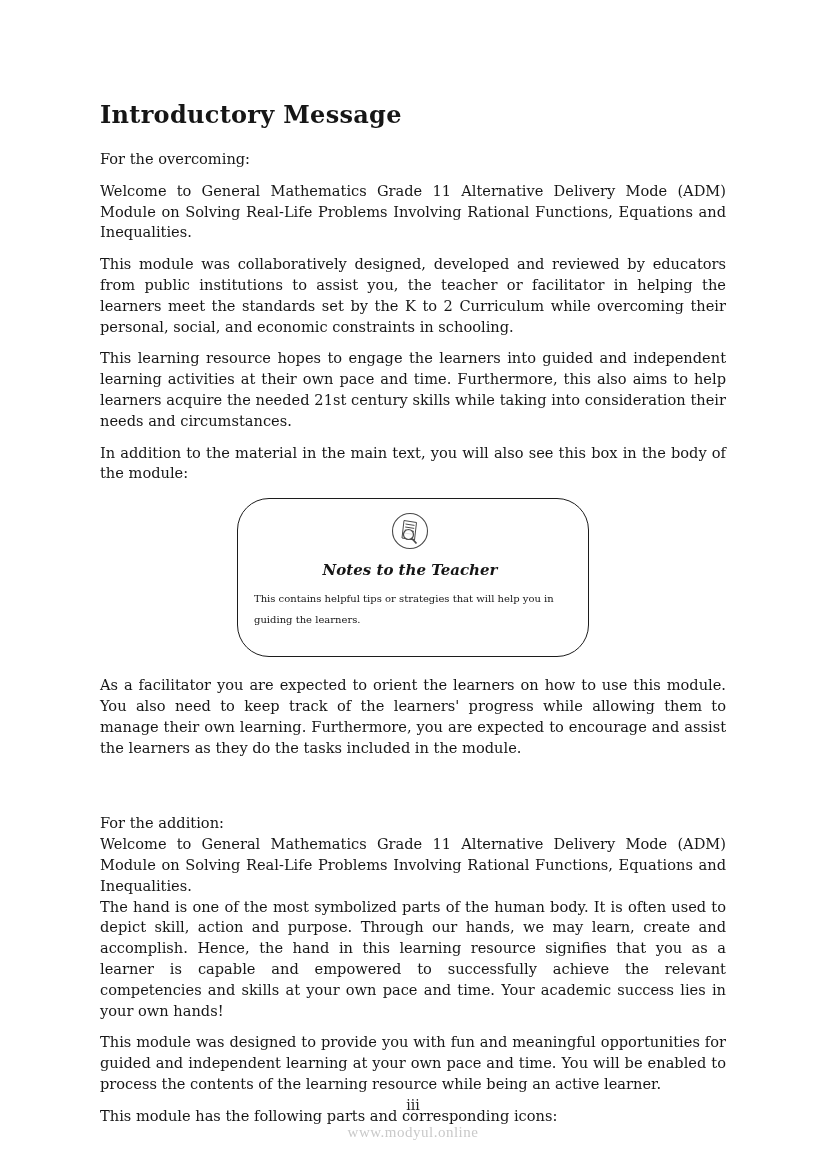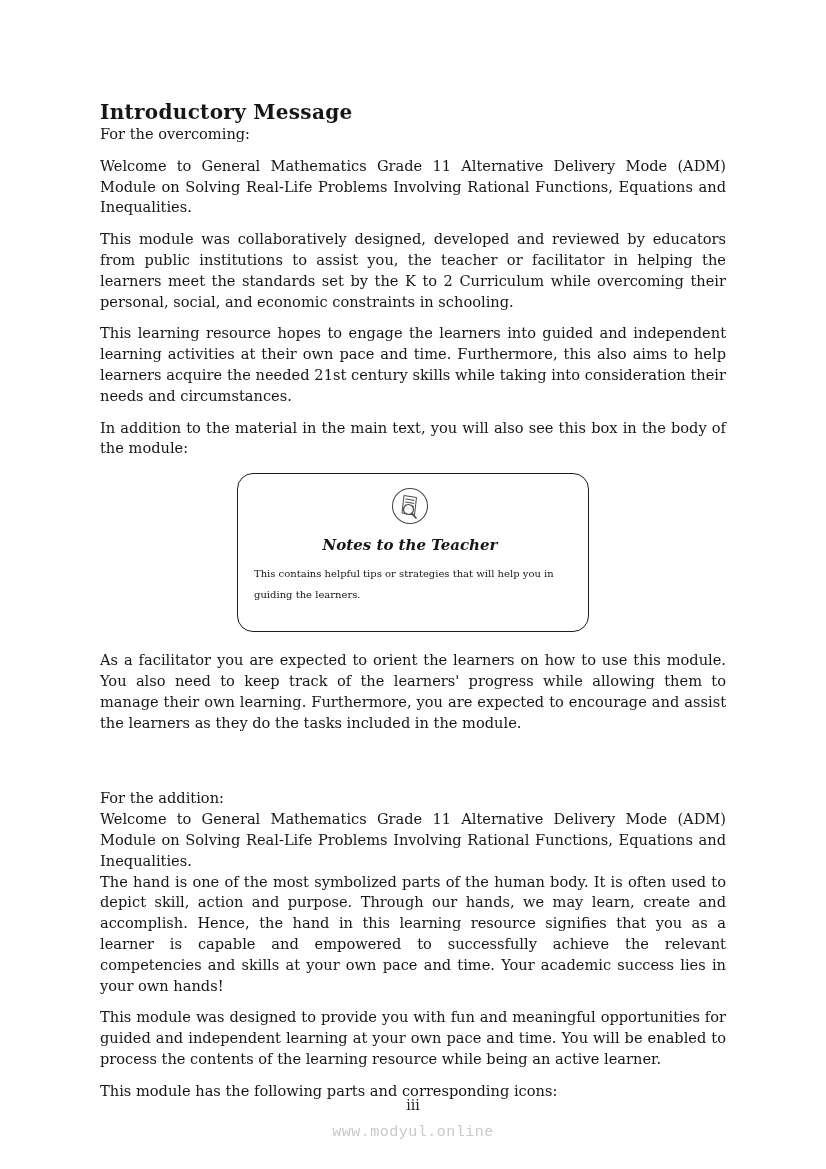--- a/index.html
+++ b/index.html
@@ -9,36 +9,37 @@
     height: 1169px;
     position: relative;
     font-family: "DejaVu Serif", "Liberation Serif", serif;
     color: #161616;
     overflow: hidden;
   }
   .page {
     padding: 100px 100px 0 100px;
   }
   .doc-title {
-    font-size: 20px;
+    font-size: 24px;
     font-weight: bold;
     letter-spacing: 0.3px;
+    margin-bottom: 20px;
   }
   p.para {
     font-size: 14.6px;
     line-height: 20.8px;
     text-align: justify;
     margin-bottom: 11px;
   }
   p.tight { margin-bottom: 0; }
   .notes-box {
     width: 352px;
     margin: 14px auto 18px auto;
     border: 1.6px solid #1c1c1c;
-    border-radius: 16px;
+    border-radius: 32px;
     padding: 12px 22px 26px 16px;
   }
   .notes-icon-wrap {
     text-align: center;
     margin-bottom: 6px;
   }
   .notes-title {
     text-align: center;
     font-weight: bold;
     font-style: italic;
@@ -57,21 +58,21 @@
     right: 0;
     top: 1097px;
     text-align: center;
   }
   .page-number {
     font-size: 14px;
     color: #222222;
     margin-bottom: 11px;
   }
   .watermark {
-    font-family: Liberation Mono, monospace;
+    font-family: Liberation Serif, serif;
     font-size: 15px;
     color: #c9c9c9;
     letter-spacing: 0.5px;
   }
 </style>
 </head>
 <body>
 
 <div class="page">
 

